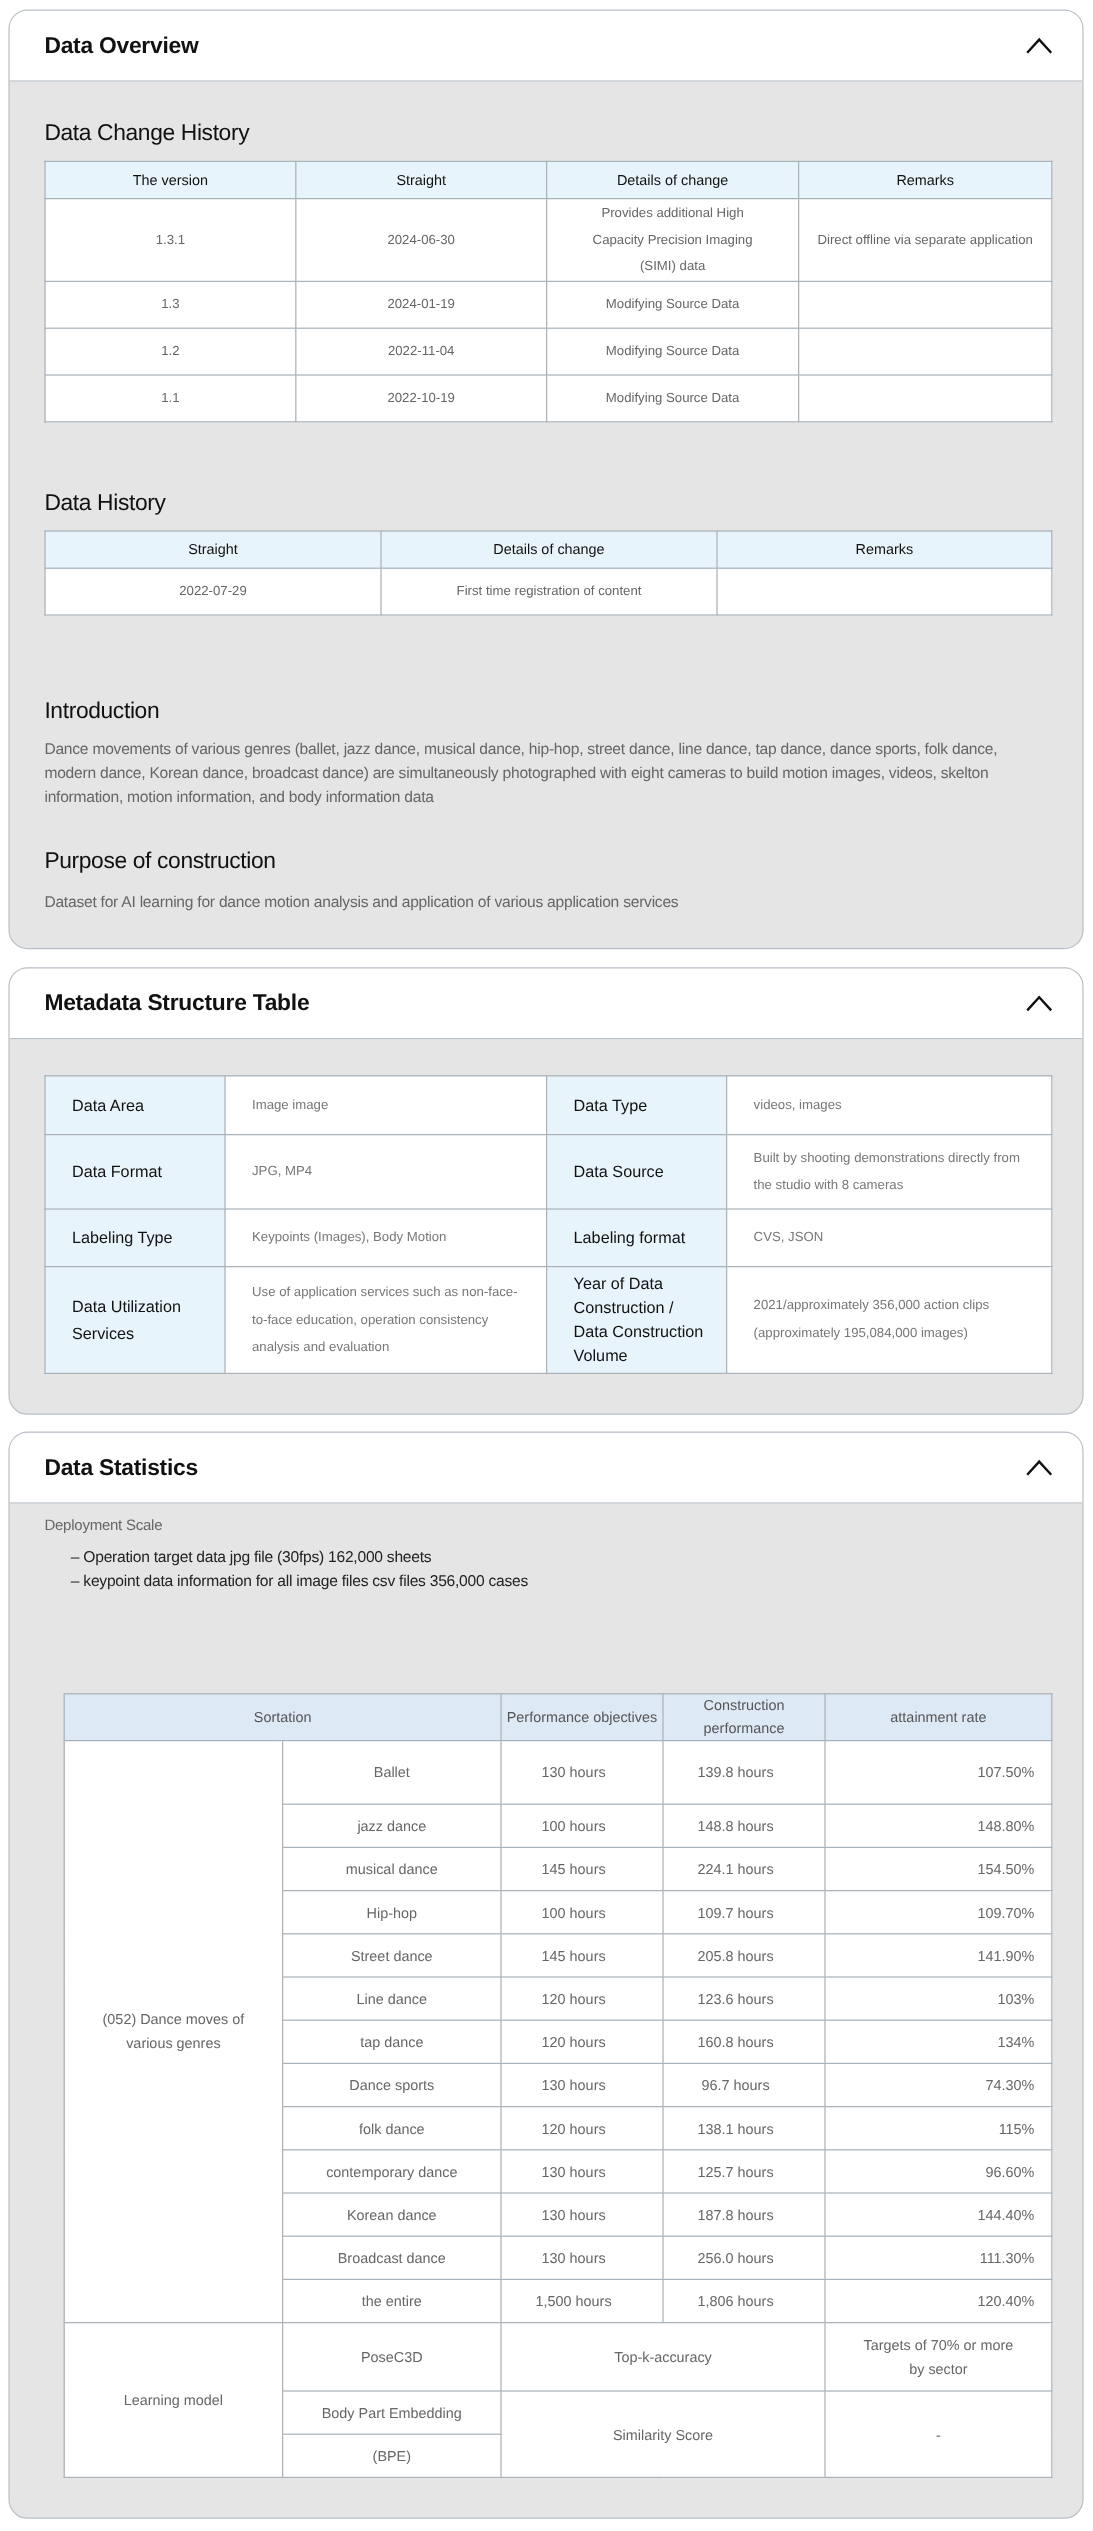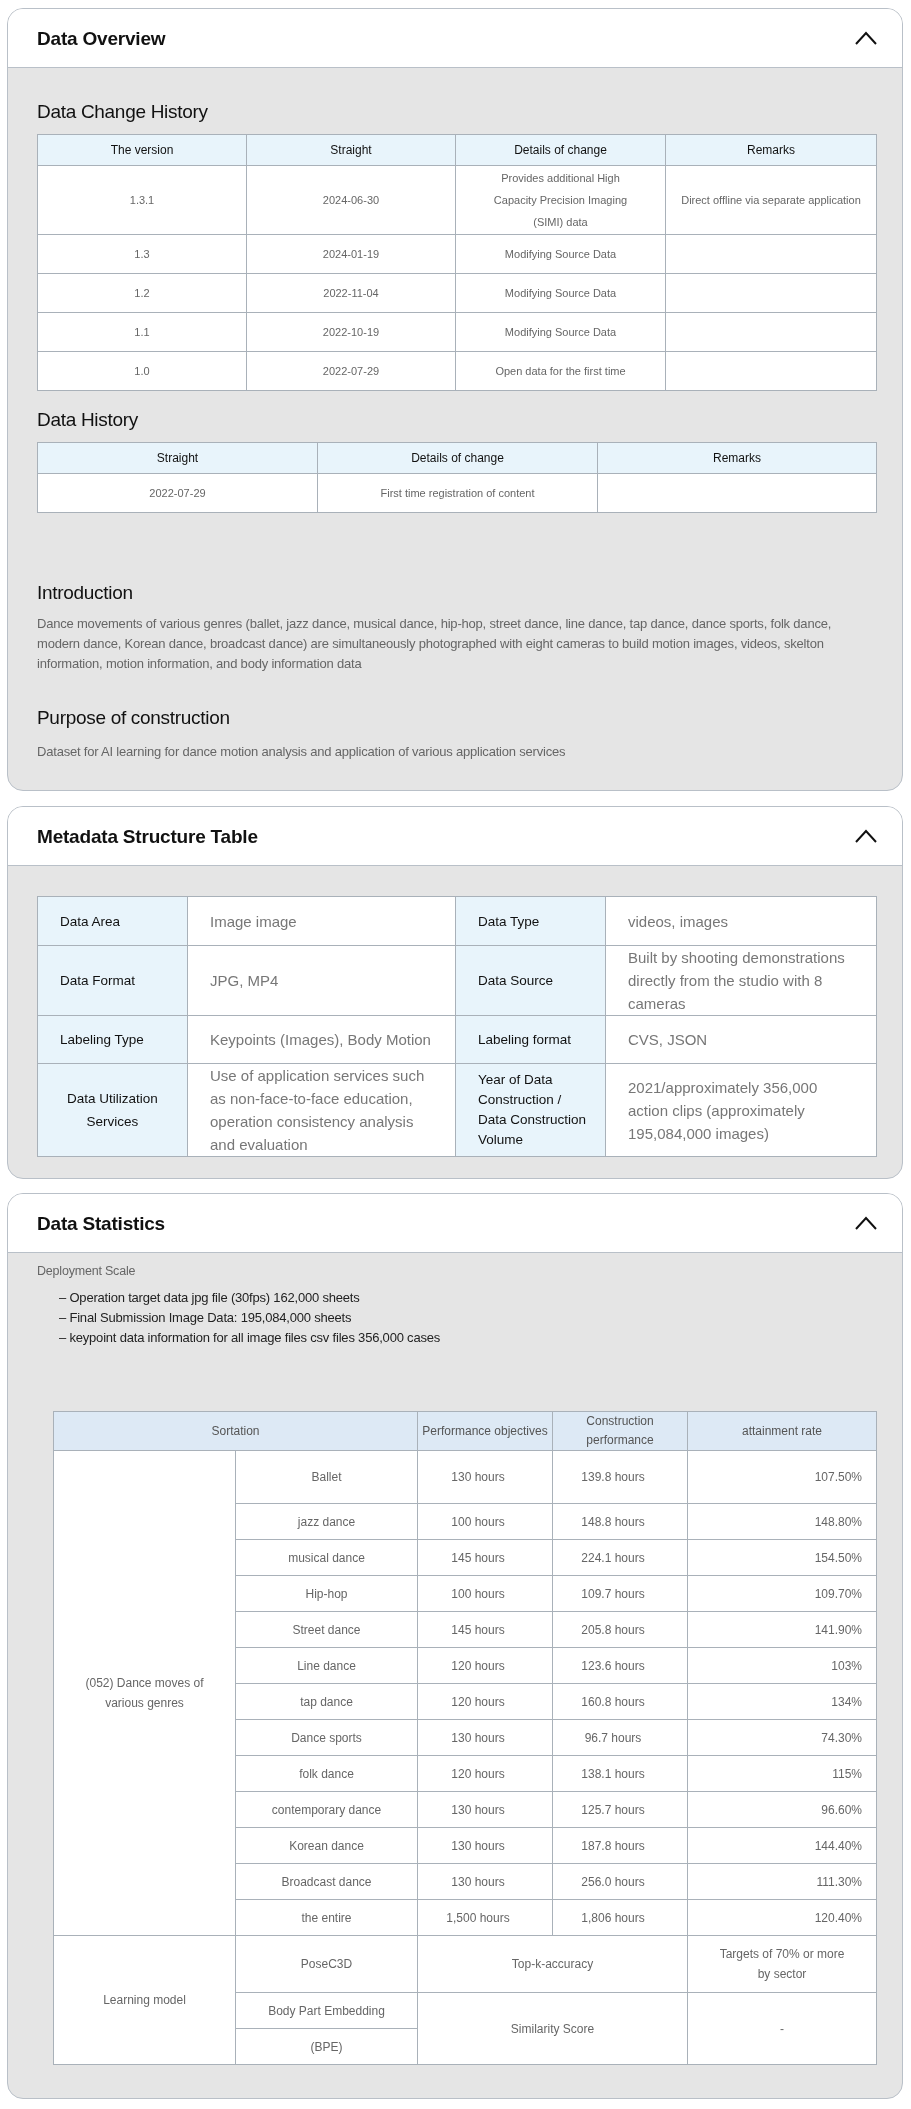--- a/index.html
+++ b/index.html
@@ -10,21 +10,21 @@
   .card-title { position: absolute; left: 29px; top: 19px; font-size: 19px; font-weight: bold; color: #111; letter-spacing: -0.2px; }
   .chevron { position: absolute; right: 24px; top: 20px; width: 24px; height: 18px; cursor: pointer; }
   .chevron svg { display: block; }
   .sec-title { position: absolute; left: 29px; font-size: 19px; font-weight: normal; color: #111; letter-spacing: -0.3px; }
   table { border-collapse: collapse; position: absolute; table-layout: fixed; border-radius: 32px; }
   td, th { border: 1px solid #a9b1b9; font-size: 11px; color: #666; text-align: center; vertical-align: middle; font-weight: normal; line-height: 20px; }
   th { background: #e8f4fb; color: #111; font-size: 12px; }
   td { background: #ffffff; }
   .para { position: absolute; left: 29px; width: 840px; font-size: 13px; line-height: 20px; color: #666; letter-spacing: -0.2px; }
   
-  .meta td { font-size: 15px; text-align: left; padding: 0 22px; line-height: 23px; color: #777; }
+  .meta td { font-size: 11px; text-align: left; padding: 0 22px; line-height: 23px; color: #777; }
   .meta td.lbl { background: #e8f4fb; color: #111; font-weight: normal; padding: 0 22px; font-size: 13.5px; }
   
   .stats th { background: #dde9f5; color: #555; font-size: 12px; line-height: 19px; }
   .stats td { font-size: 12px; color: #666; }
   .stats td.num { text-align: center; padding-right: 14px; }
   .stats td.pct { text-align: right; padding-right: 14px; }
   .bullets { position: absolute; left: 36px; width: 840px; font-size: 13px; line-height: 20px; color: #222; letter-spacing: -0.2px; }
   .bullets .b { position: relative; padding-left: 15px; }
   .bullets .b::before { content: "•"; position: absolute; left: 0; top: 0; }
   .bullets .sub { padding-left: 15px; }
@@ -74,26 +74,20 @@
       <td>2022-11-04</td>
       <td>Modifying Source Data</td>
       <td></td>
     </tr>
     <tr style="height:39px;">
       <td>1.1</td>
       <td>2022-10-19</td>
       <td>Modifying Source Data</td>
       <td></td>
     </tr>
-    <tr style="height:39px;">
-      <td>1.0</td>
-      <td>2022-07-29</td>
-      <td>Open data for the first time</td>
-      <td></td>
-    </tr>
   </tbody>
     </table>
 
   <div class="sec-title" style="top:400px;">Data History</div>
   <table style="left:29px;top:433px;width:839px;">
     <colgroup>
         <col style="width:280px">
         <col style="width:280px">
         <col style="width:279px">
       </colgroup>
@@ -147,21 +141,21 @@
       <td class="lbl">Data Source</td>
       <td>Built by shooting demonstrations directly from the studio with 8 cameras</td>
     </tr>
     <tr style="height:48px;">
       <td class="lbl">Labeling Type</td>
       <td>Keypoints (Images), Body Motion</td>
       <td class="lbl">Labeling format</td>
       <td>CVS, JSON</td>
     </tr>
     <tr style="height:89px;">
-      <td class="lbl" style="text-align:center;">Data Utilization Services</td>
+      <td class="lbl" style="">Data Utilization Services</td>
       <td>Use of application services such as non-face-to-face education, operation consistency analysis and evaluation</td>
       <td class="lbl" style="padding:0 16px 0 22px;line-height:20px;">Year of Data Construction / Data Construction Volume</td>
       <td>2021/approximately 356,000 action clips (approximately 195,084,000 images)</td>
     </tr>
   </tbody>
     </table>
 </div>
 
 <div class="card" style="top:1193px;height:906px;">
   <div class="card-header">
@@ -170,21 +164,20 @@
       <svg width="24" height="18" viewBox="0 0 24 18">
           <polyline points="2,15 12,4 22,15" fill="none" stroke="#111" stroke-width="2"></polyline>
         </svg>
     </div>
   </div>
 
   <div style="position:absolute;left:29px;top:70px;font-size:12.5px;color:#666;letter-spacing:-0.2px;">Deployment Scale</div>
 
   <div class="bullets" style="top:94px;">
     <div class="sub">– Operation target data jpg file (30fps) 162,000 sheets</div>
-    <div class="sub">– Final Submission Image Data: 195,084,000 sheets</div>
     <div class="sub">– keypoint data information for all image files csv files 356,000 cases</div>
   </div>
 
   <table class="stats" style="left:45px;top:217px;width:823px;">
     <colgroup>
         <col style="width:182px">
         <col style="width:182px">
         <col style="width:135px">
         <col style="width:135px">
         <col style="width:189px">

